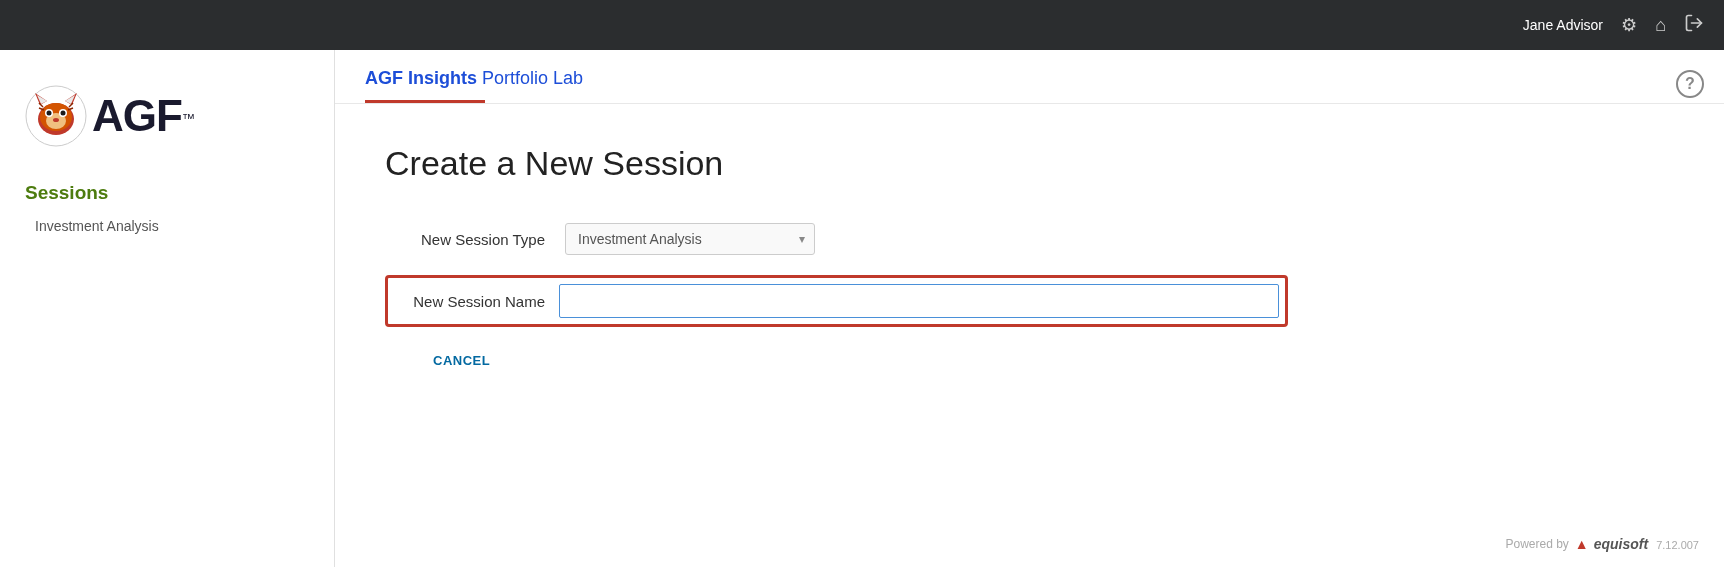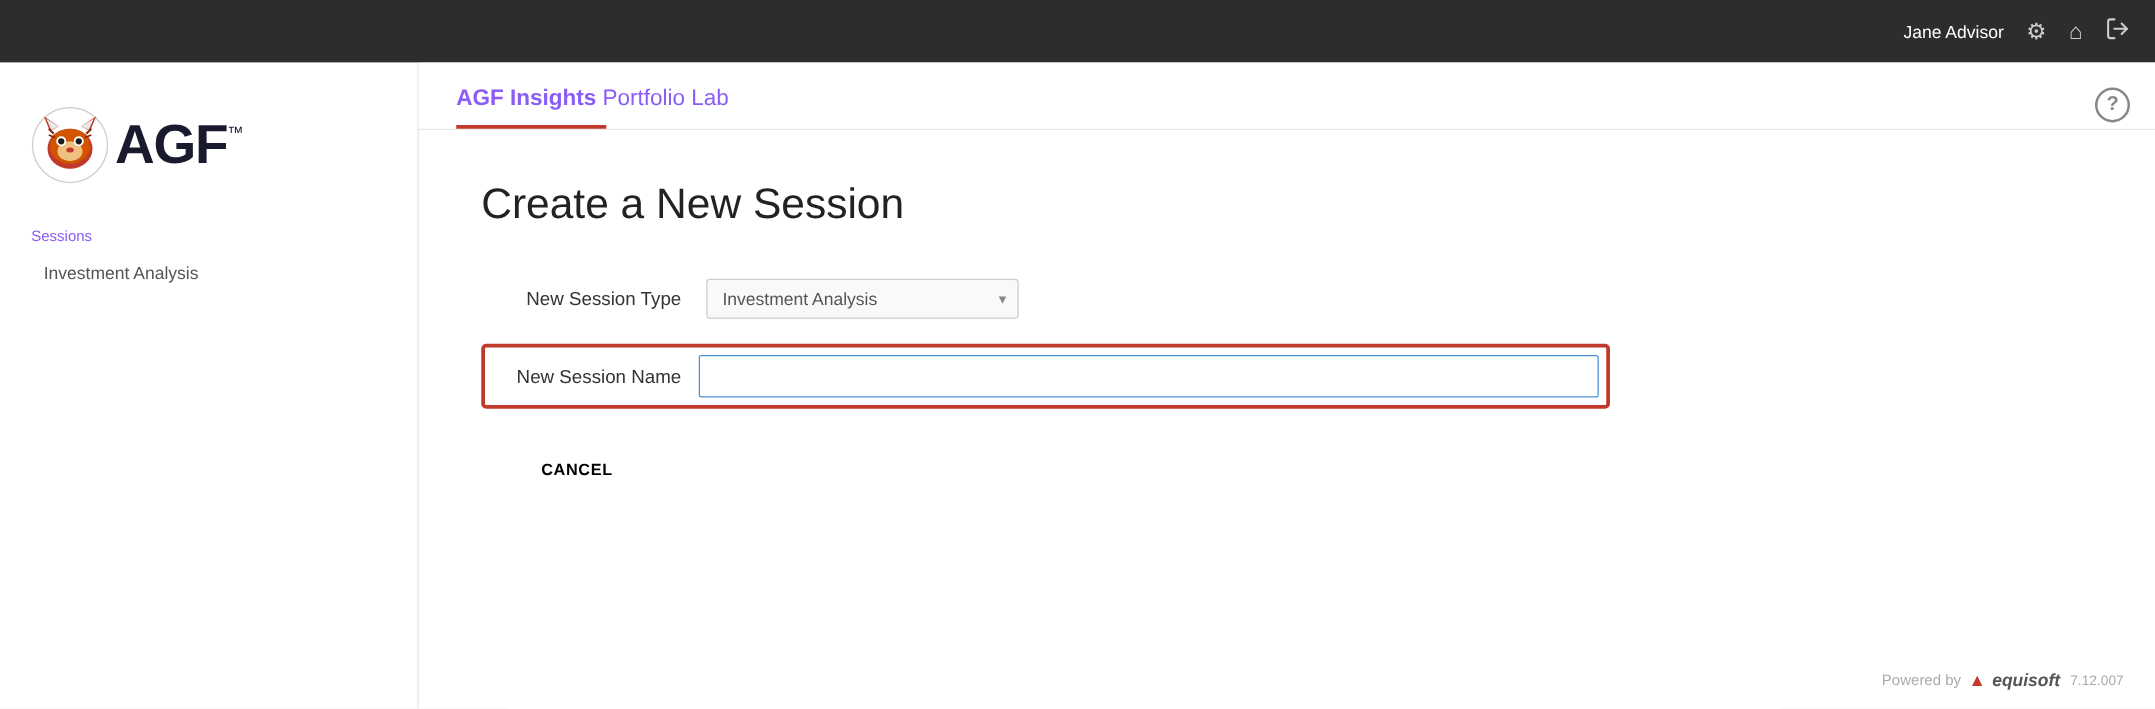--- a/index.html
+++ b/index.html
@@ -37,23 +37,23 @@
     .sidebar {
       width: 335px;
       background: #ffffff;
       border-right: 1px solid #e0e0e0;
       padding: 20px 0;
       flex-shrink: 0;
       display: flex;
       flex-direction: column;
     }
     .sidebar-section-label {
-      font-weight: 400;
-      font-size: 12px;
-      color: #8b5cf6;
+      font-weight: 700;
+      font-size: 19px;
+      color: #4d7c0f;
       padding: 10px 25px 8px 25px;
     }
     .sidebar-item {
       padding: 6px 25px 6px 35px;
       font-size: 14px;
       color: #555555;
       cursor: pointer;
     }
 
     
@@ -67,21 +67,21 @@
     }
 
     
     .subnav {
       padding: 18px 30px 0 30px;
       border-bottom: 1px solid #e8e8e8;
       background: #ffffff;
     }
     .subnav-title {
       font-size: 18px;
-      color: #8b5cf6;
+      color: #1d4ed8;
       padding-bottom: 14px;
       display: inline-block;
     }
     .subnav-title .bold-part {
       font-weight: 700;
     }
     .subnav-title .light-part {
       font-weight: 400;
     }
     .subnav-underline {
@@ -139,21 +139,21 @@
       right: 10px;
       pointer-events: none;
       color: #888888;
       font-size: 12px;
     }
 
     
     .name-form-row {
       display: flex;
       align-items: center;
-      margin-bottom: 31px;
+      margin-bottom: 16px;
     }
     .name-highlight-box {
       border: 3px solid #c0392b;
       border-radius: 4px;
       padding: 6px;
       display: flex;
       align-items: center;
       background: #ffffff;
     }
     .form-label-inline {
@@ -193,21 +193,21 @@
       border: none;
       padding: 10px 20px;
       font-size: 13px;
       font-weight: 700;
       letter-spacing: 0.5px;
       cursor: pointer;
       border-radius: 2px;
     }
     .btn-cancel {
       background: transparent;
-      color: #000000;
+      color: #0369a1;
       border: none;
       padding: 10px 28px;
       font-size: 13px;
       font-weight: 700;
       letter-spacing: 0.5px;
       cursor: pointer;
       border-radius: 2px;
     }
 
     
@@ -306,21 +306,21 @@
         <ellipse cx="24" cy="28" rx="2.5" ry="2.5" fill="#1a1a1a"></ellipse>
         <ellipse cx="38" cy="28" rx="2.5" ry="2.5" fill="#1a1a1a"></ellipse>
 
         <ellipse cx="31" cy="35" rx="3" ry="2" fill="#c0392b"></ellipse>
 
         <line x1="18" y1="22" x2="14" y2="18" stroke="#8B2500" stroke-width="1.5"></line>
         <line x1="19" y1="25" x2="14" y2="23" stroke="#8B2500" stroke-width="1.5"></line>
         <line x1="44" y1="22" x2="48" y2="18" stroke="#8B2500" stroke-width="1.5"></line>
         <line x1="43" y1="25" x2="48" y2="23" stroke="#8B2500" stroke-width="1.5"></line>
       </svg>
-      <div style="display:flex;align-items:flex-start;">
+      <div style="display:flex;align-items:center;">
         <span style="font-size:44px;font-weight:900;color:#1a1a2e;letter-spacing:-1px;line-height:1;">AGF</span>
         <span style="font-size:13px;color:#1a1a2e;margin-top:4px;">™</span>
       </div>
     </div>
 
     <div class="sidebar-section-label">Sessions</div>
     <div class="sidebar-item">Investment Analysis</div>
   </div>
 
   <div class="content">

